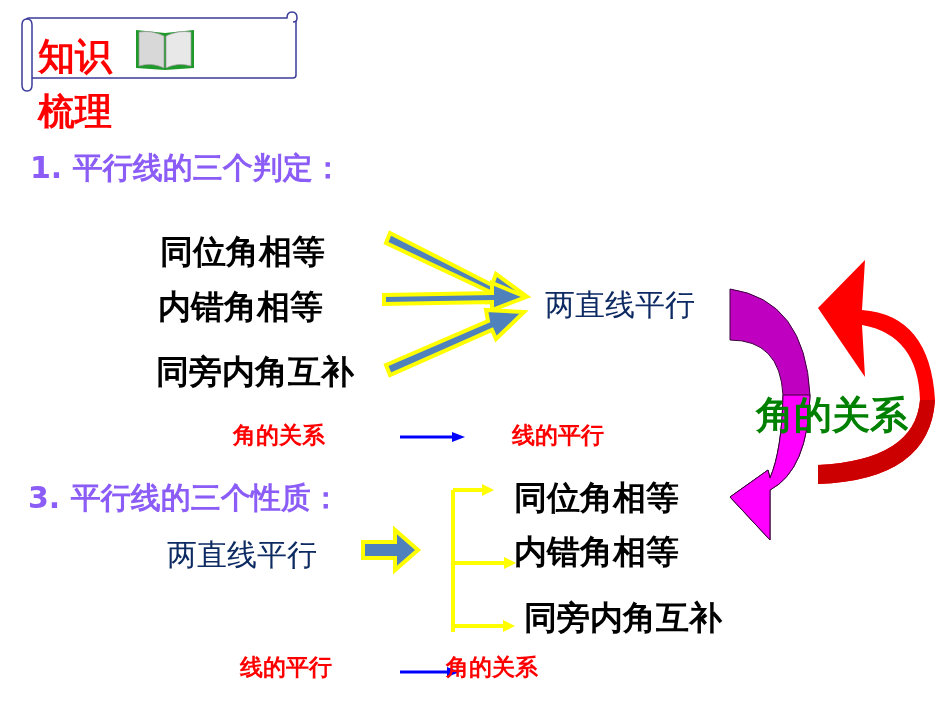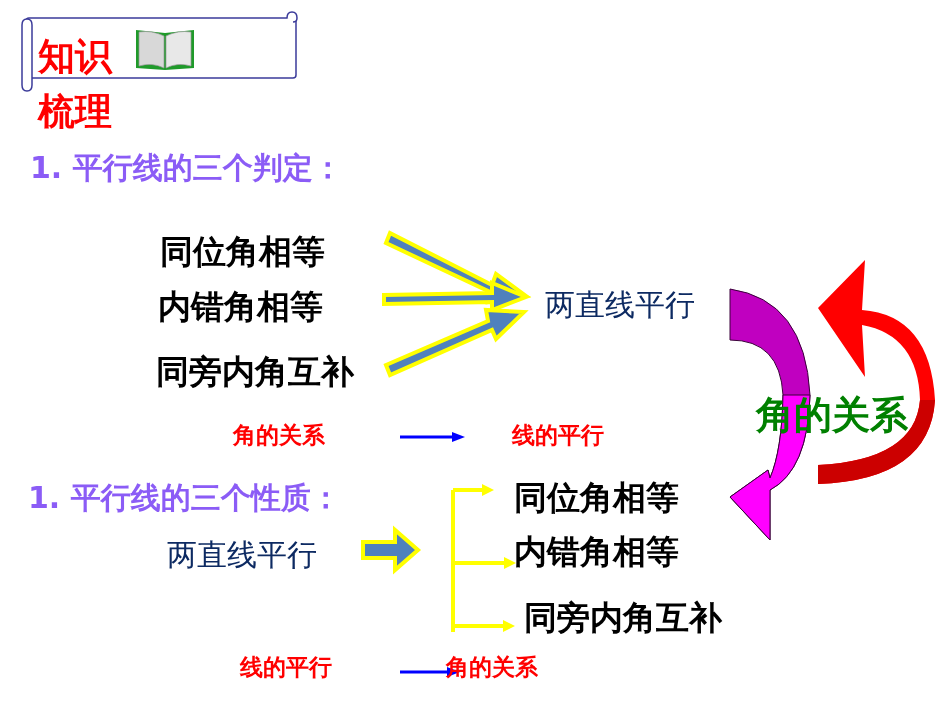--- a/index.html
+++ b/index.html
@@ -85,21 +85,21 @@
 <div class="abs black-item" style="left:158px;top:285px;">内错角相等</div>
 <div class="abs black-item" style="left:156px;top:350px;">同旁内角互补</div>
 
 <div class="abs navy" style="left:545px;top:285px;">两直线平行</div>
 
 <div class="abs red-txt" style="left:233px;top:420px;">角的关系</div>
 <div class="abs red-txt" style="left:512px;top:420px;">线的平行</div>
 
 <div class="abs green-txt" style="left:756px;top:390px;">角的关系</div>
 
-<div class="abs heading" style="left:28px;top:478px;">1. 平行线的三个性质：</div>
+<div class="abs heading" style="left:28px;top:478px;">3. 平行线的三个性质：</div>
 <div class="abs navy" style="left:167px;top:535px;">两直线平行</div>
 
 <div class="abs black-item" style="left:514px;top:476px;">同位角相等</div>
 <div class="abs black-item" style="left:514px;top:530px;">内错角相等</div>
 <div class="abs black-item" style="left:524px;top:596px;">同旁内角互补</div>
 
 <div class="abs red-txt" style="left:240px;top:652px;">线的平行</div>
 <div class="abs red-txt" style="left:446px;top:652px;">角的关系</div>
 
 </body></html>

